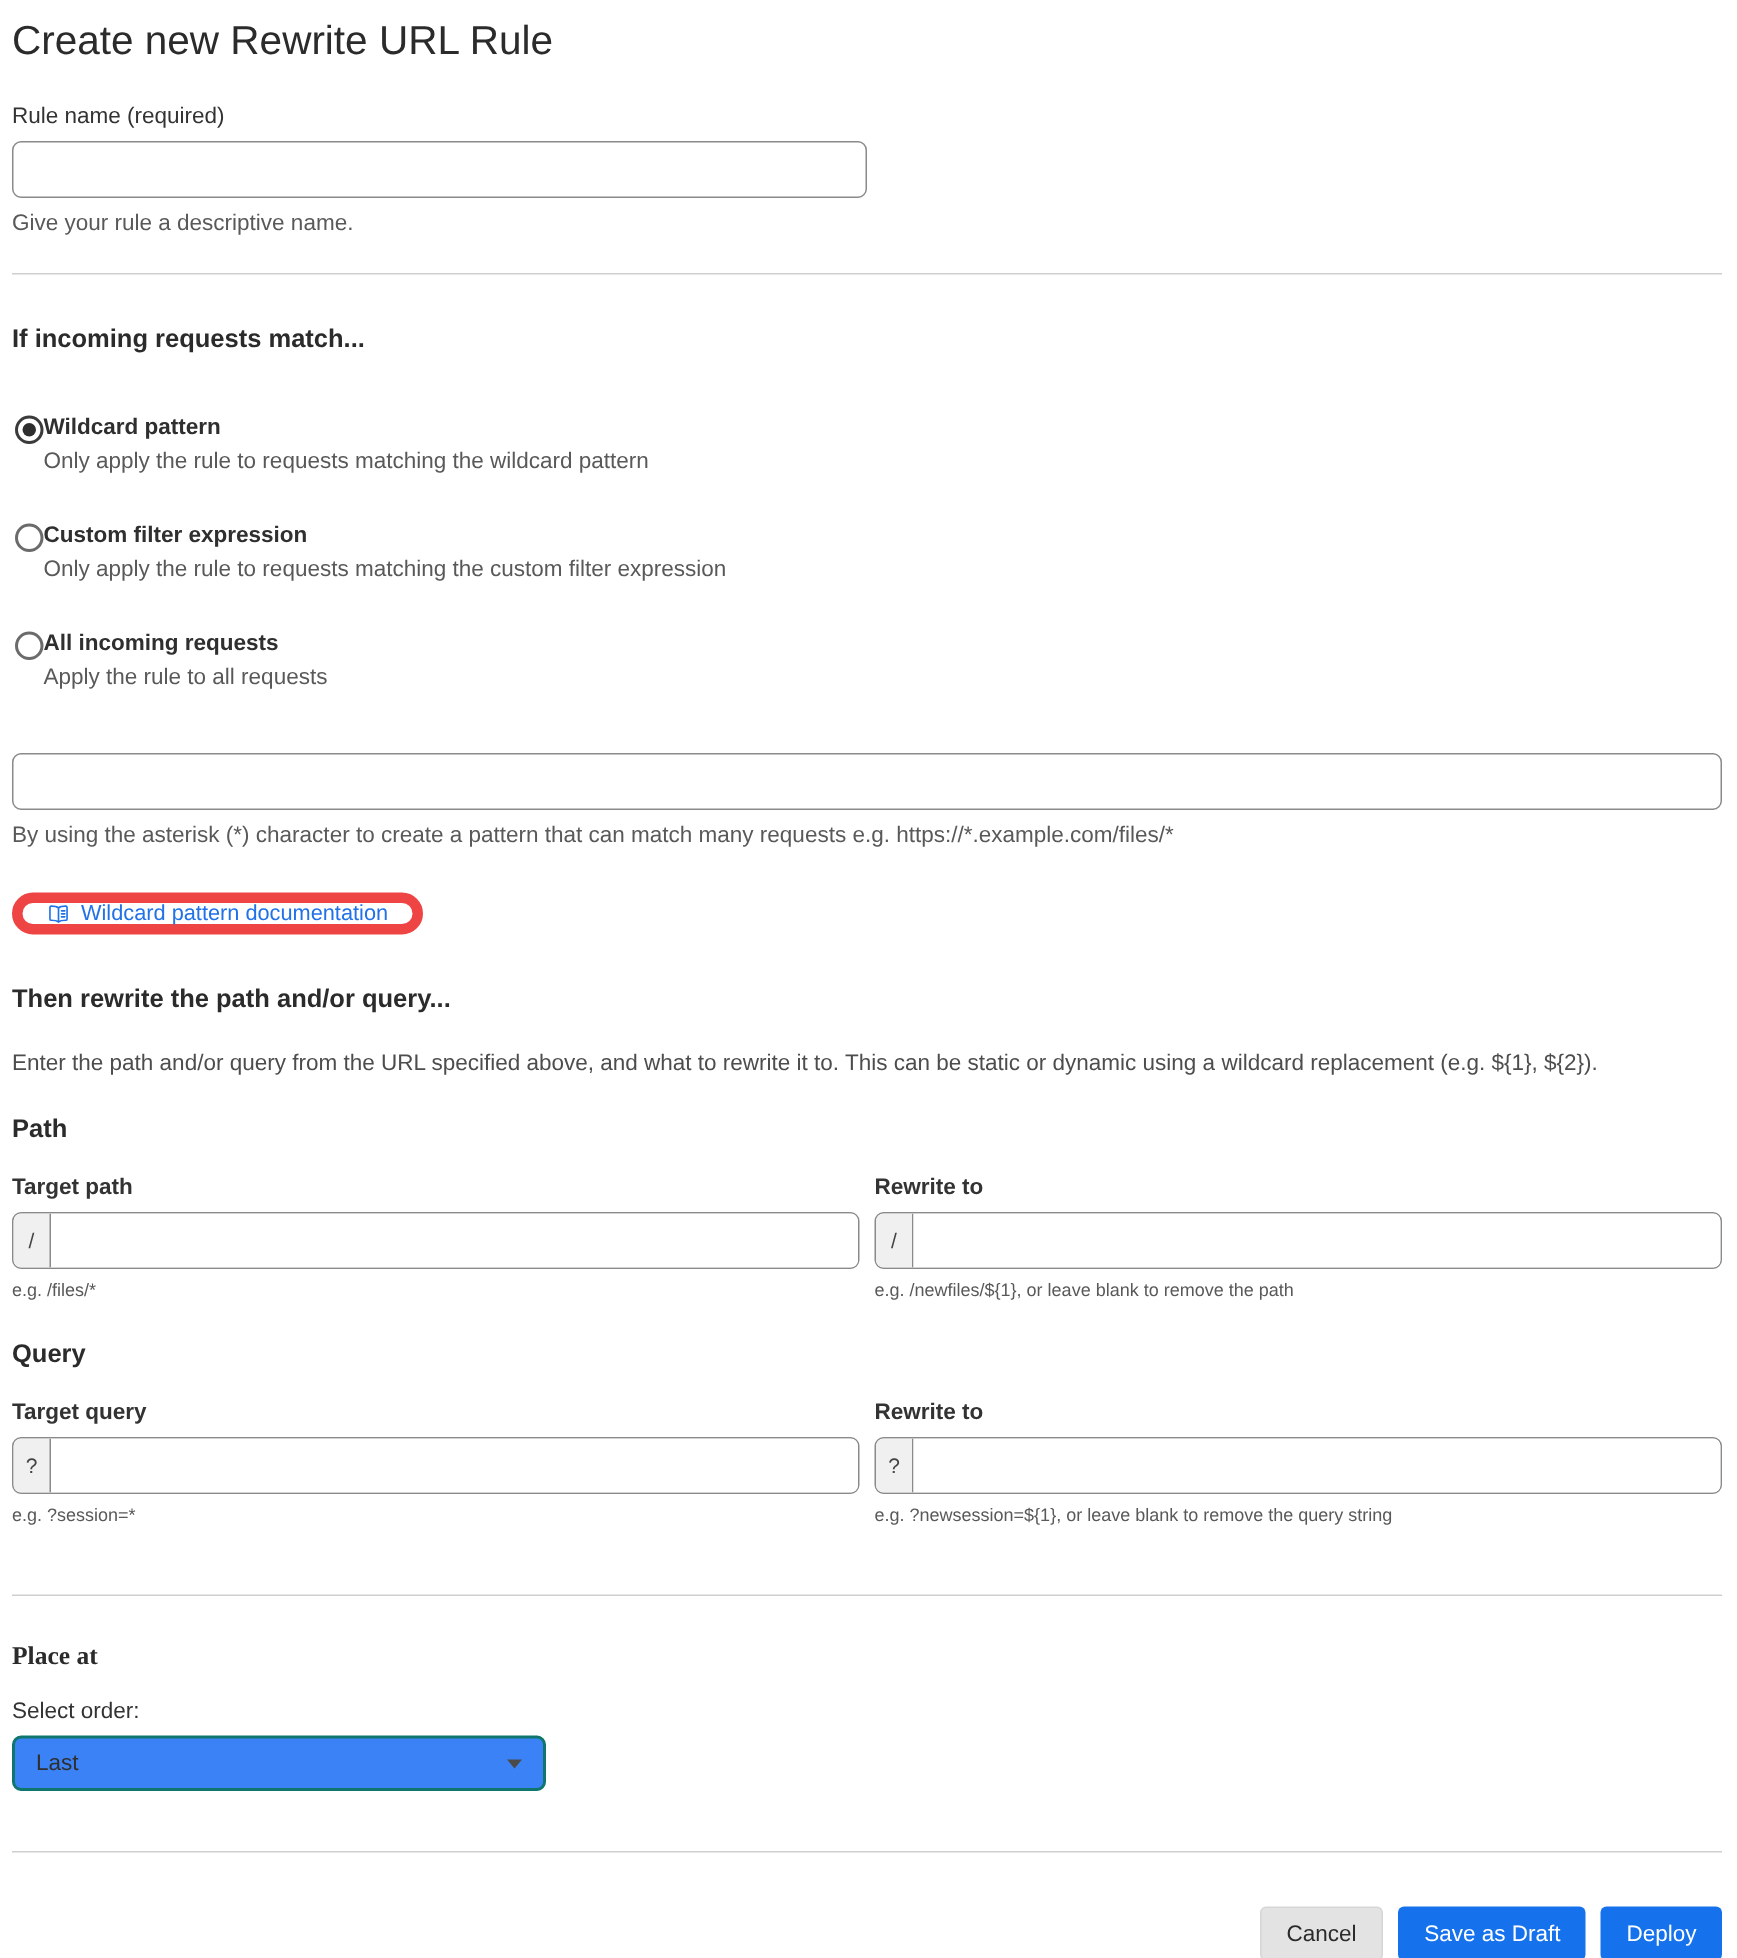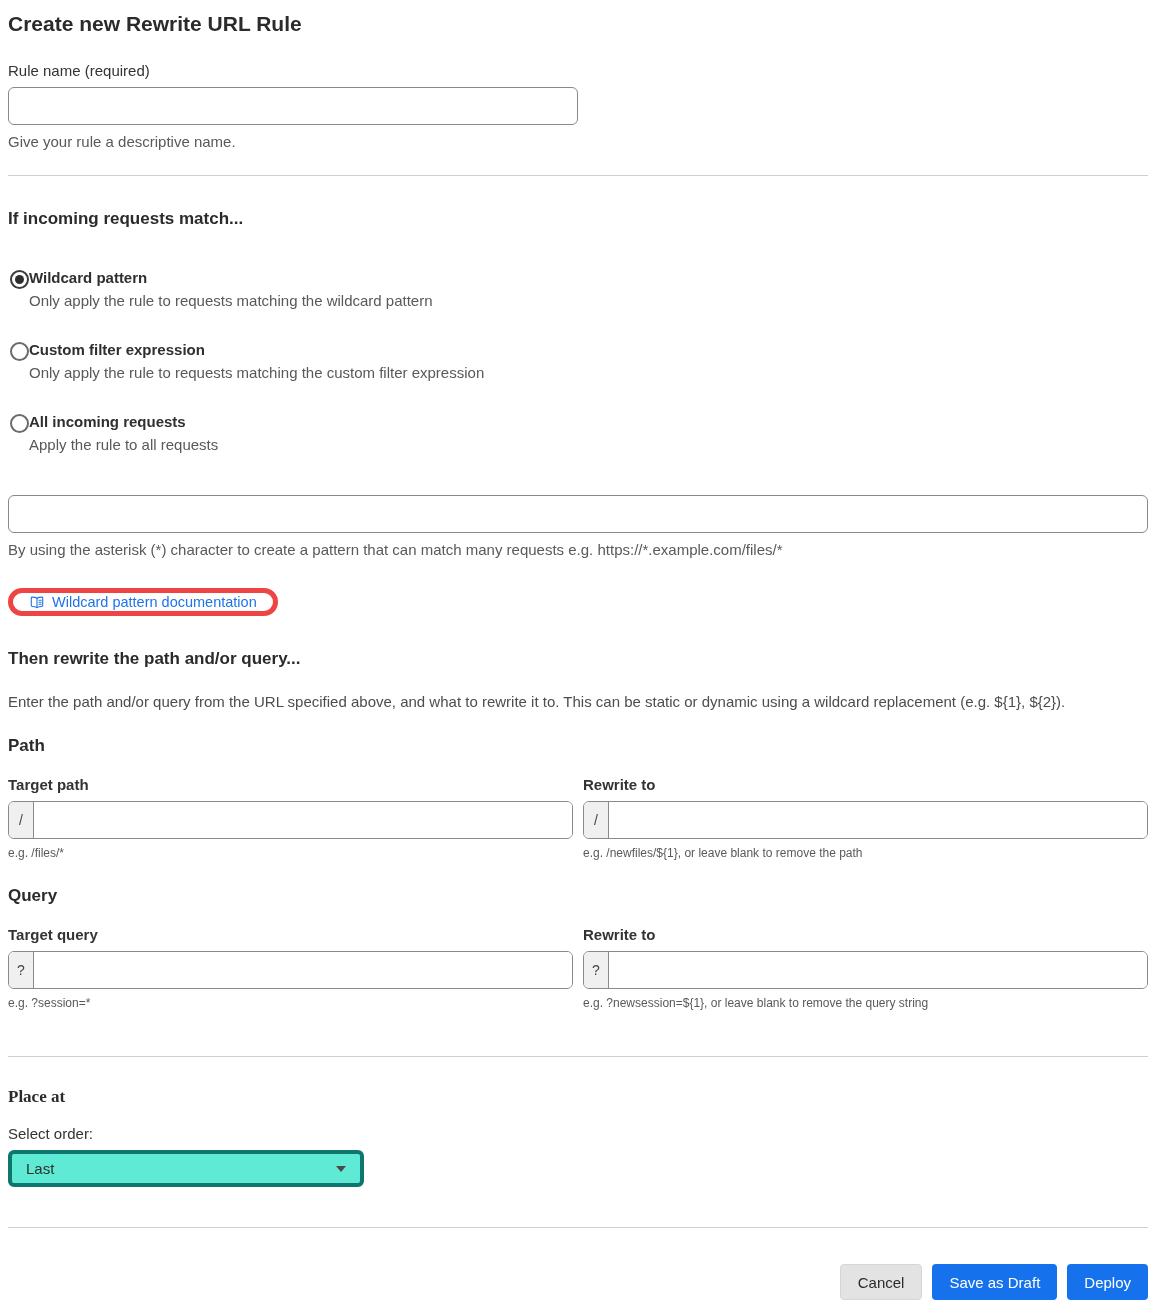--- a/index.html
+++ b/index.html
@@ -5,22 +5,22 @@
   * { box-sizing: border-box; margin: 0; padding: 0; }
   html, body { width: 1158px; background: #ffffff; }
   body {
     font-family: "Liberation Sans", sans-serif;
     color: #333333;
     font-size: 15px;
   }
   .page { padding: 8px 10px 40px 8px; }
 
   .page-title {
-    font-size: 21px;
-    font-weight: 700;
+    font-size: 27px;
+    font-weight: 400;
     color: #2b2b2b;
     margin-top: 4px;
   }
 
   .field-label { display: block; font-size: 15px; color: #333; margin-bottom: 8px; }
   .field-label.bold { font-weight: 600; }
 
   .rule-name-block { margin-top: 26px; }
   .text-input {
     display: block;
@@ -88,21 +88,21 @@
 
   .request-url-block { margin-top: 42px; }
 
   .doc-pill {
     margin-top: 30px;
     display: inline-flex;
     align-items: center;
     gap: 7px;
     height: 28px;
     padding: 0 16px;
-    border: 5px solid #ef4444;
+    border: 7px solid #ef4444;
     border-radius: 14px;
     background: #fff;
     color: #2172e8;
     font-size: 14.5px;
     font-family: "Liberation Sans", sans-serif;
     cursor: pointer;
   }
   .doc-pill svg { display: block; }
 
   .intro-text { margin-top: 24px; color: #4d4d4d; font-size: 15px; }
@@ -147,28 +147,28 @@
     font-size: 15px;
     font-family: "Liberation Sans", sans-serif;
     color: #333;
     min-width: 0;
   }
 
   .place-at-block { margin-top: 30px; }
   .select-box {
     width: 356px;
     height: 37px;
-    border: 4px solid #0f766e;
+    border: 2px solid #0f766e;
     border-radius: 6px;
     display: flex;
     align-items: center;
     justify-content: space-between;
     padding: 0 14px 0 14px;
     cursor: pointer;
-    background: #5eead4;
+    background: #3b82f6;
   }
   .select-value { font-size: 15px; color: #2f2f2f; }
   .select-caret {
     width: 0; height: 0;
     border-left: 5px solid transparent;
     border-right: 5px solid transparent;
     border-top: 6px solid #4a4a4a;
   }
 
   .footer {

